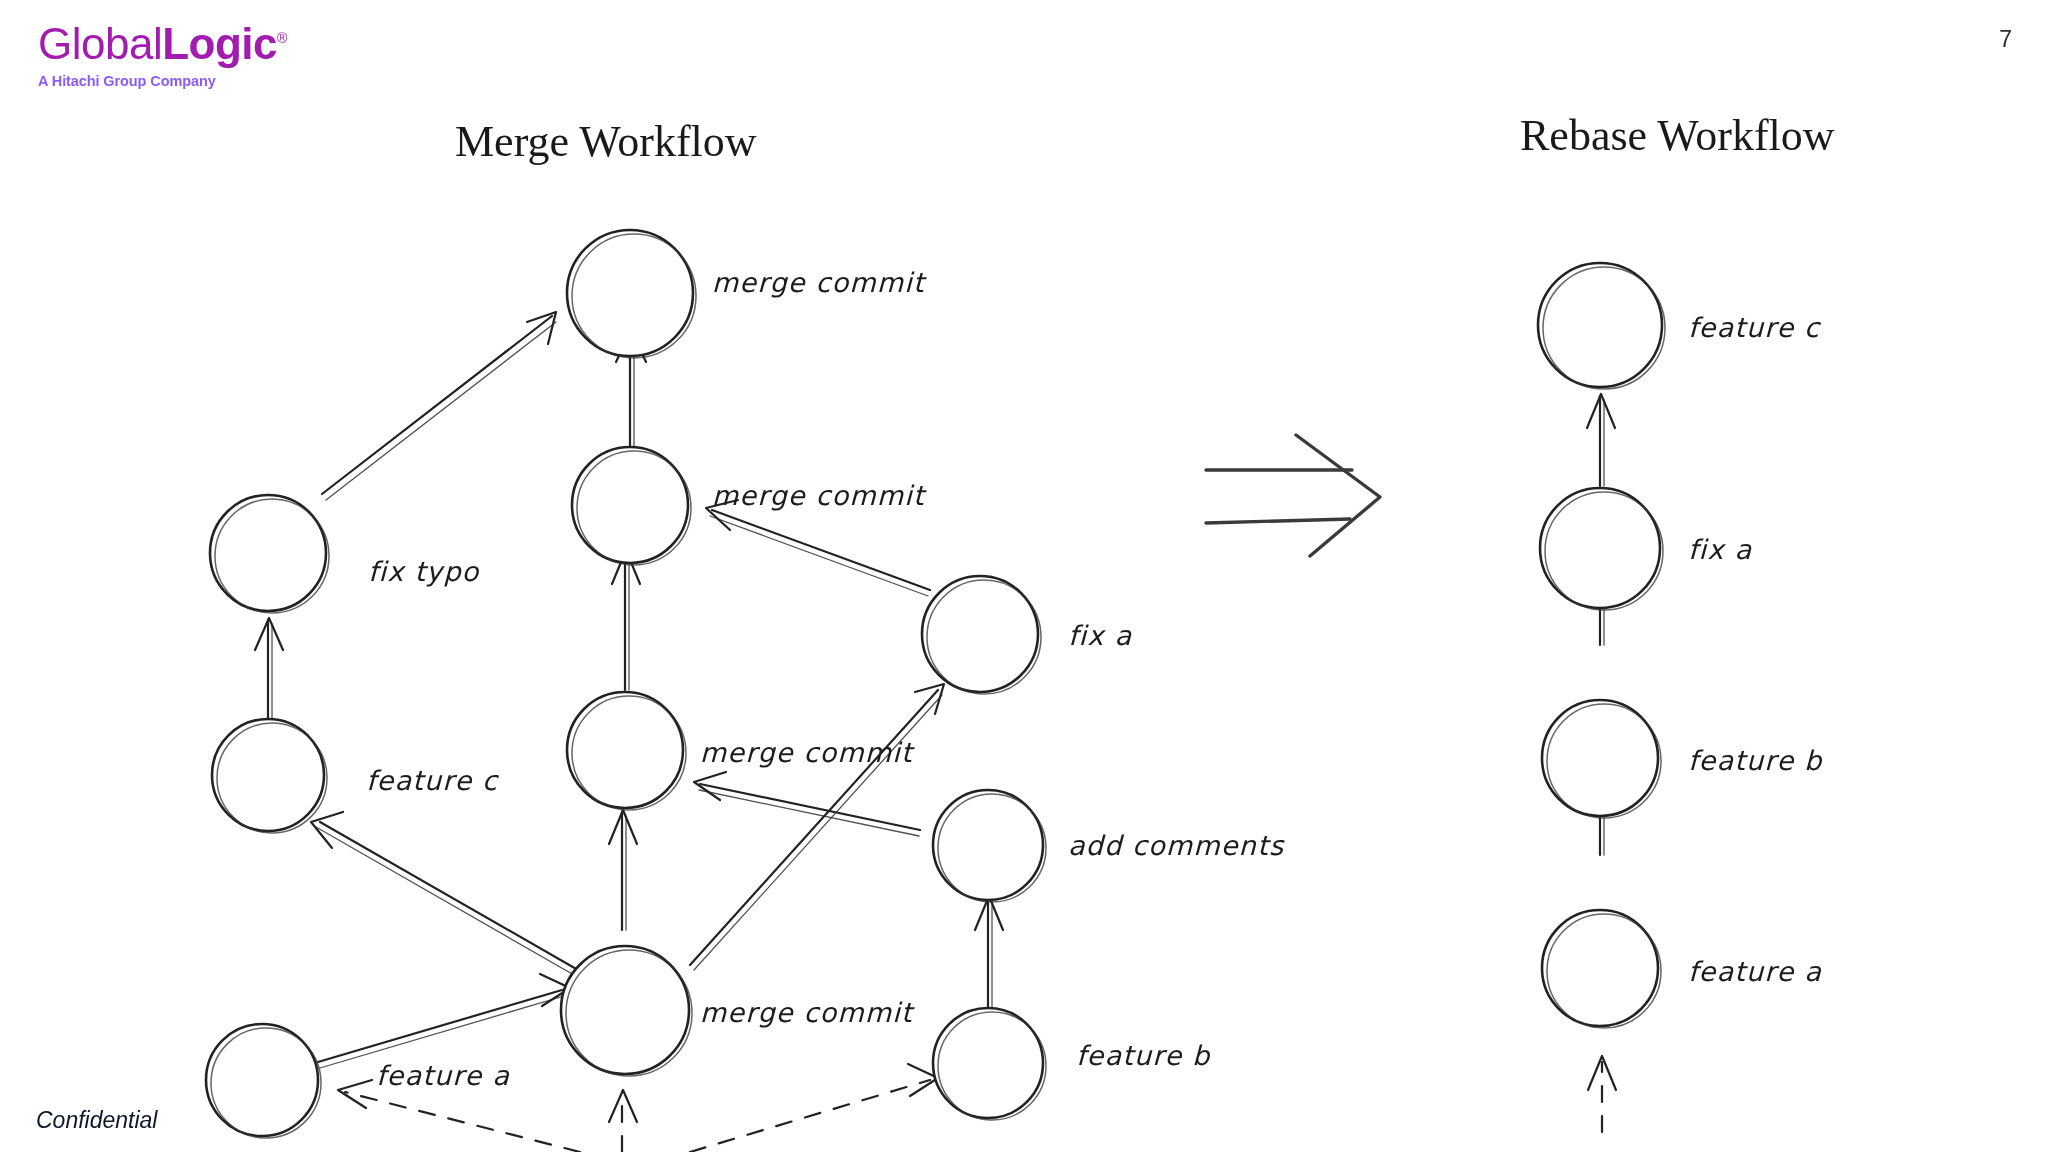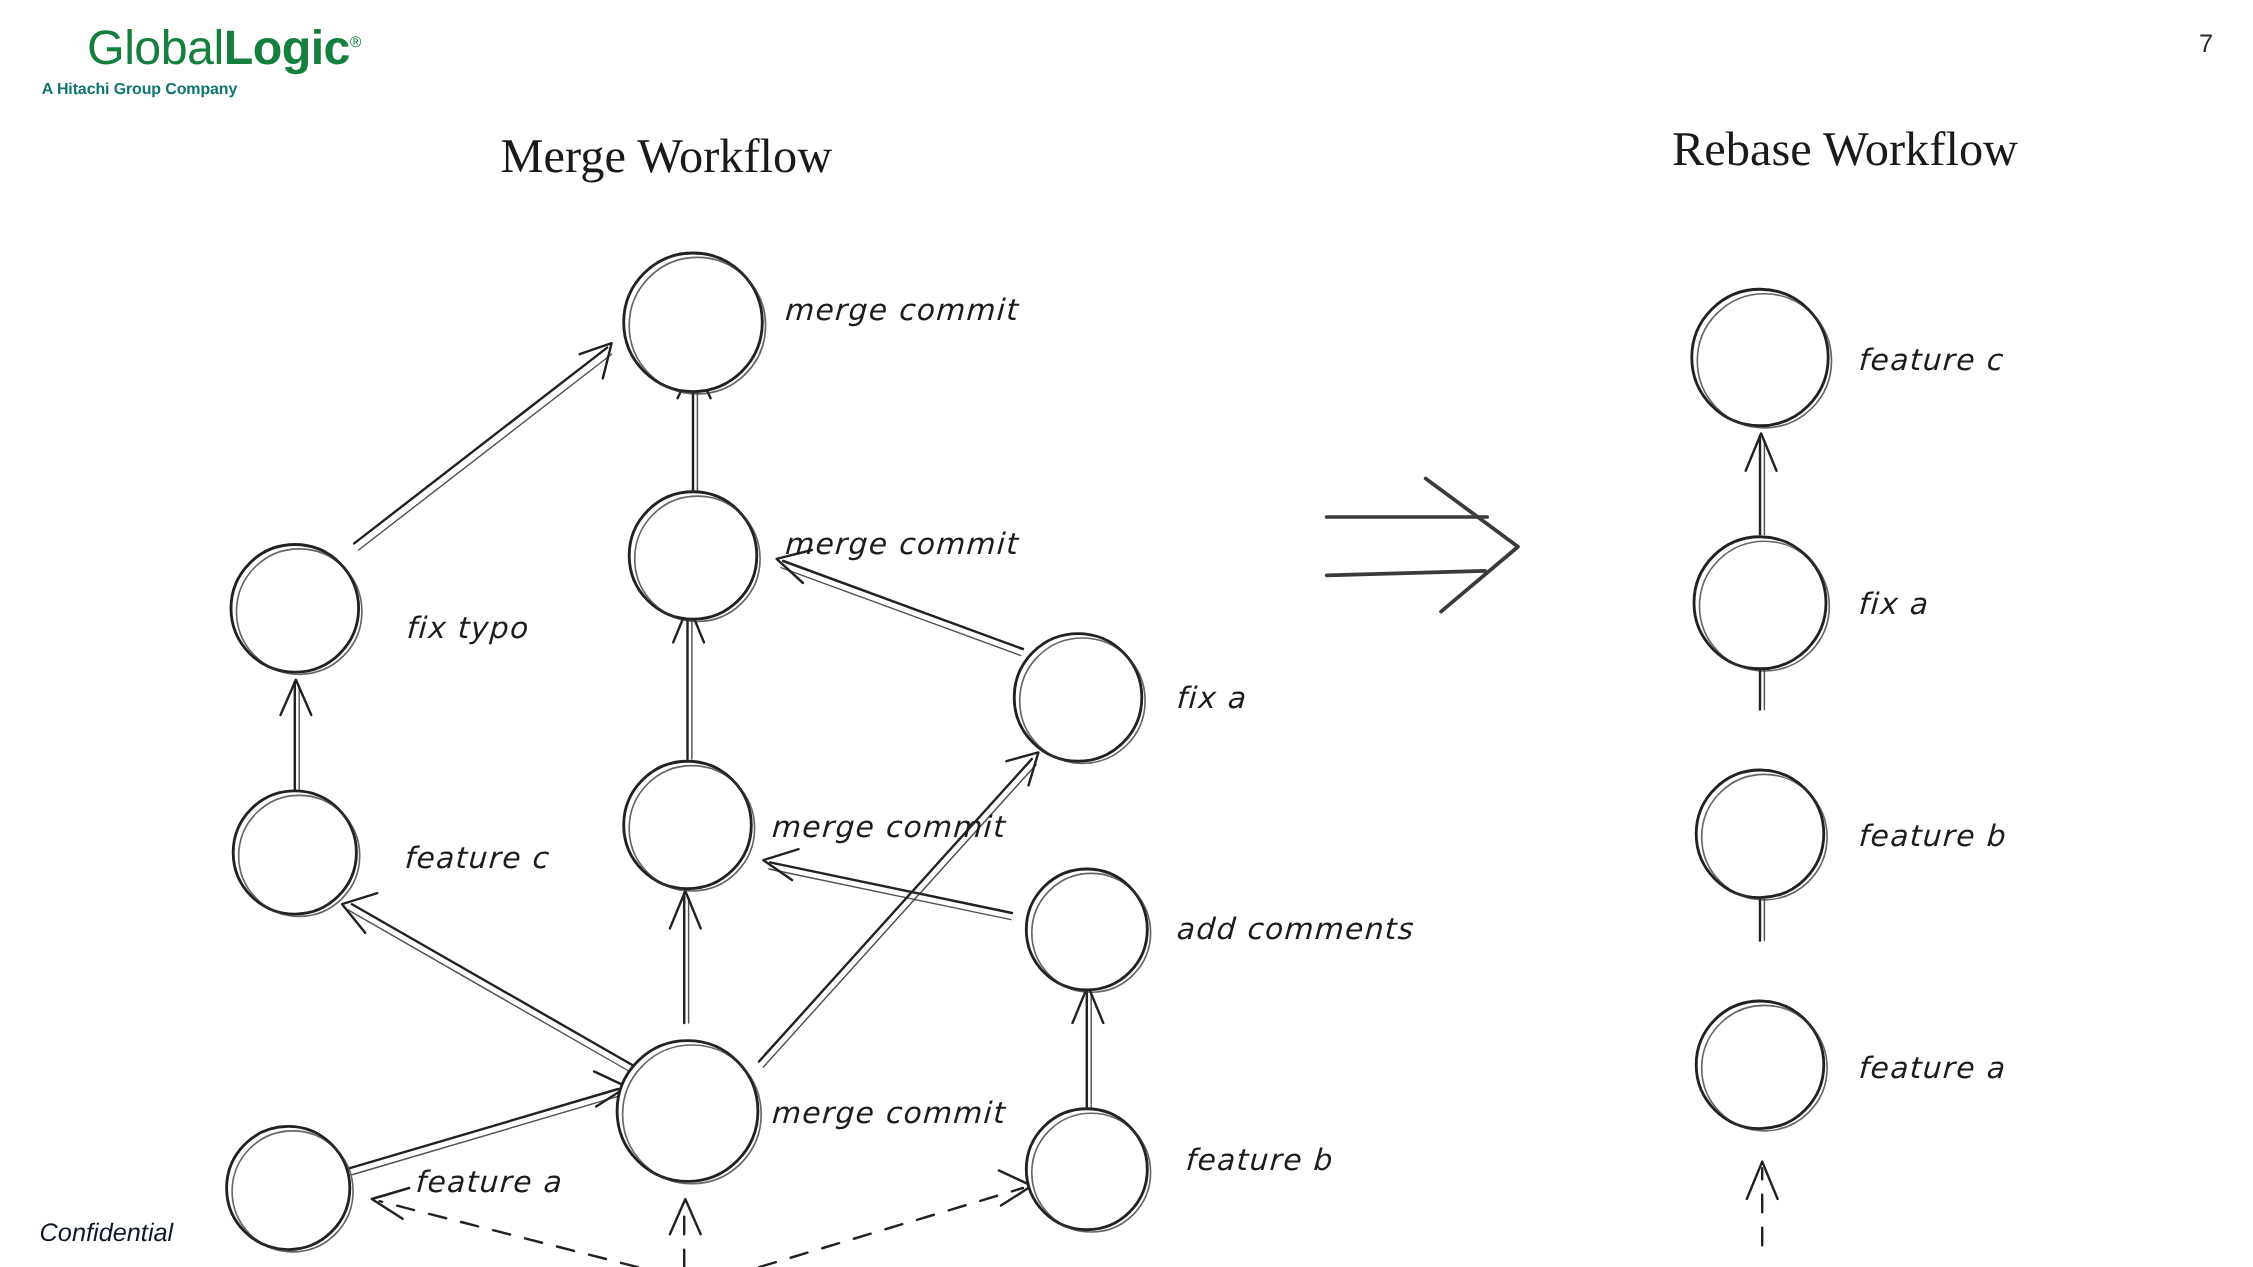--- a/index.html
+++ b/index.html
@@ -20,37 +20,36 @@
   #brand-logo {
     position: absolute;
     left: 38px;
     top: 22px;
     width: 290px;
   }
   #brand-wordmark {
     font-family: "Liberation Sans", sans-serif;
     font-size: 44px;
     letter-spacing: -0.5px;
-    color: #15803d;
+    color: #a21caf;
     line-height: 1;
     white-space: nowrap;
-    text-align: right;
   }
   #brand-wordmark .wm-light { font-weight: 400; }
   #brand-wordmark .wm-bold  { font-weight: 700; }
   #brand-wordmark .wm-reg {
     font-size: 14px;
     vertical-align: super;
     font-weight: 400;
   }
   #brand-tagline {
     font-family: "Liberation Sans", sans-serif;
     font-size: 14.5px;
     font-weight: 700;
-    color: #0f766e;
+    color: #8b5cf6;
     margin-top: 7px;
     letter-spacing: -0.1px;
     white-space: nowrap;
   }
 
   
   #page-number {
     position: absolute;
     right: 36px;
     top: 26px;

